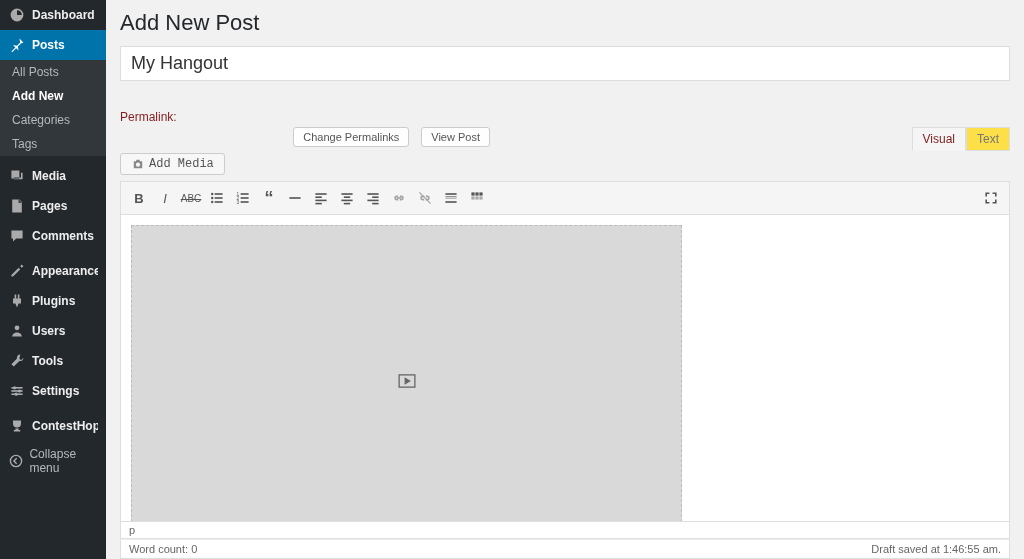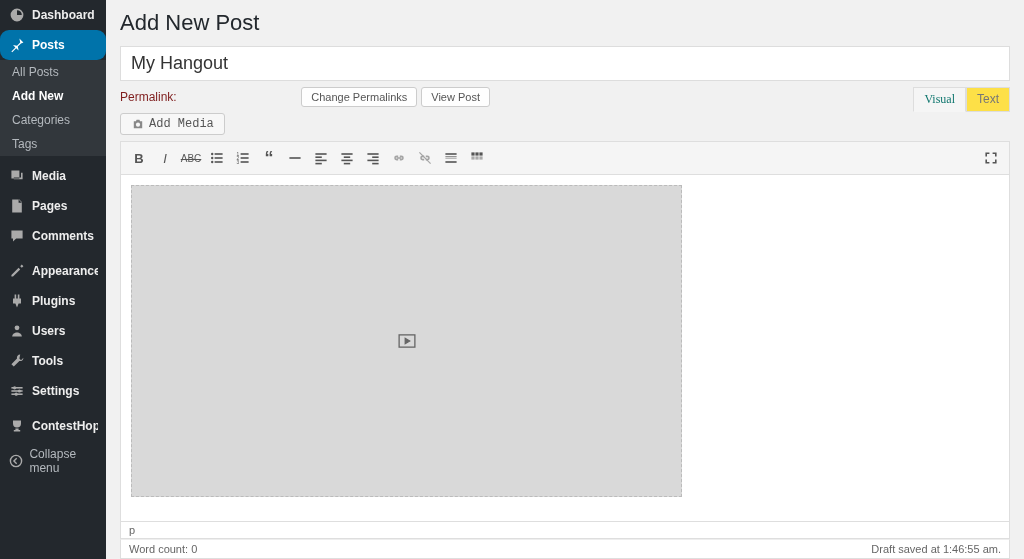--- a/index.html
+++ b/index.html
@@ -2,51 +2,51 @@
 <html><head>
 <meta charset="utf-8">
 <style>
 * { margin: 0; padding: 0; box-sizing: border-box; }
 body { font-family: -apple-system, "Helvetica Neue", Arial, sans-serif; font-size: 13px; color: #333; background: #f1f1f1; width: 1024px; height: 559px; overflow: hidden; }
 
 .wrap { display: flex; height: 559px; }
 
 
 .sidebar { width: 106px; background: #23282d; color: #eee; height: 100%; flex-shrink: 0; }
-.menu-item { display: flex; align-items: center; padding: 6px 8px; color: #eee; font-size: 12px; cursor: pointer; border-radius: 9px; }
+.menu-item { display: flex; align-items: center; padding: 6px 8px; color: #eee; font-size: 12px; cursor: pointer; }
 .menu-item.active { background: #0073aa; color: #fff; position: relative; }
 .menu-item.active::after { content: ""; position: absolute; right: -8px; top: 50%; transform: translateY(-50%); border: 8px solid transparent; border-right-color: #f1f1f1; }
 .menu-item .icon { width: 18px; height: 18px; margin-right: 6px; display: inline-flex; align-items: center; justify-content: center; flex-shrink: 0; }
 .menu-item .label { white-space: nowrap; overflow: hidden; }
 .menu-item.bold .label { font-weight: 600; }
 .submenu { background: #32373c; }
 .submenu .sub-item { padding: 5px 8px 5px 12px; font-size: 12px; color: #b4b9be; cursor: pointer; }
 .submenu .sub-item.current { color: #fff; font-weight: 600; }
 .menu-sep { height: 5px; }
 .collapse { display: flex; align-items: center; padding: 6px 8px; color: #b4b9be; font-size: 12px; cursor: pointer; }
 .collapse .icon { width: 18px; height: 18px; margin-right: 6px; display: inline-flex; align-items: center; justify-content: center; }
 
 
 .main { flex: 1; padding: 10px 14px 0 14px; overflow: hidden; display: flex; flex-direction: column; }
 .page-title { font-size: 22px; font-weight: 400; color: #23282d; margin-bottom: 10px; }
 
 .title-input { width: 100%; padding: 6px 10px; font-size: 18px; border: 1px solid #ddd; background: #fff; color: #333; outline: none; }
 
 .permalink-row { display: flex; align-items: center; padding: 6px 0; }
 .permalink-label { font-size: 12px; color: #7f1d1d; margin-right: 10px; }
-.perm-buttons { margin-left: auto; display: flex; gap: 4px; margin-right: 520px; }
+.perm-buttons { margin-left: auto; display: flex; gap: 12px; margin-right: 520px; margin-top: 40px; }
 .small-btn { padding: 3px 9px; font-size: 11px; border: 1px solid #ccc; background: #fefefe; border-radius: 3px; cursor: pointer; color: #555; }
 
 .add-media-row { margin-bottom: 6px; }
 .add-media-btn { display: inline-flex; align-items: center; padding: 3px 10px; border: 1px solid #ccc; background: #f7f7f7; border-radius: 3px; cursor: pointer; font-size: 12px; color: #555; font-family: Liberation Mono, monospace; }
 .add-media-btn .icon { margin-right: 4px; }
 
 .editor-tabs { float: right; display: flex; margin-top: -26px; }
 .editor-tab { padding: 4px 10px; font-size: 12px; border: 1px solid #ddd; background: #fde047; cursor: pointer; color: #777; }
-.editor-tab.active { background: #f5f5f5; border-bottom-color: #f5f5f5; color: #0f766e; font-family: Liberation Serif, serif; }
+.editor-tab.active { background: #f5f5f5; border-bottom-color: #f5f5f5; color: #7f1d1d; }
 
 .toolbar { background: #f5f5f5; border: 1px solid #dedede; padding: 4px 6px; display: flex; align-items: center; gap: 2px; }
 .tb-btn { width: 24px; height: 24px; display: inline-flex; align-items: center; justify-content: center; cursor: pointer; color: #555; border-radius: 2px; }
 .tb-expand { margin-left: auto; }
 
 .editor-area { background: #fff; border: 1px solid #dedede; border-top: none; padding: 10px; flex: 1; overflow: hidden; position: relative; }
 .placeholder-box { border: 1px dashed #bbb; background: #d9d9d9; width: 551px; height: 312px; position: relative; }
 .placeholder-box .ph-icon { position: absolute; top: 50%; left: 50%; transform: translate(-50%, -50%); color: #666; font-size: 14px; }
 
 .status-path { border: 1px solid #dedede; border-top: none; background: #fff; padding: 2px 8px; font-size: 11px; color: #666; }

